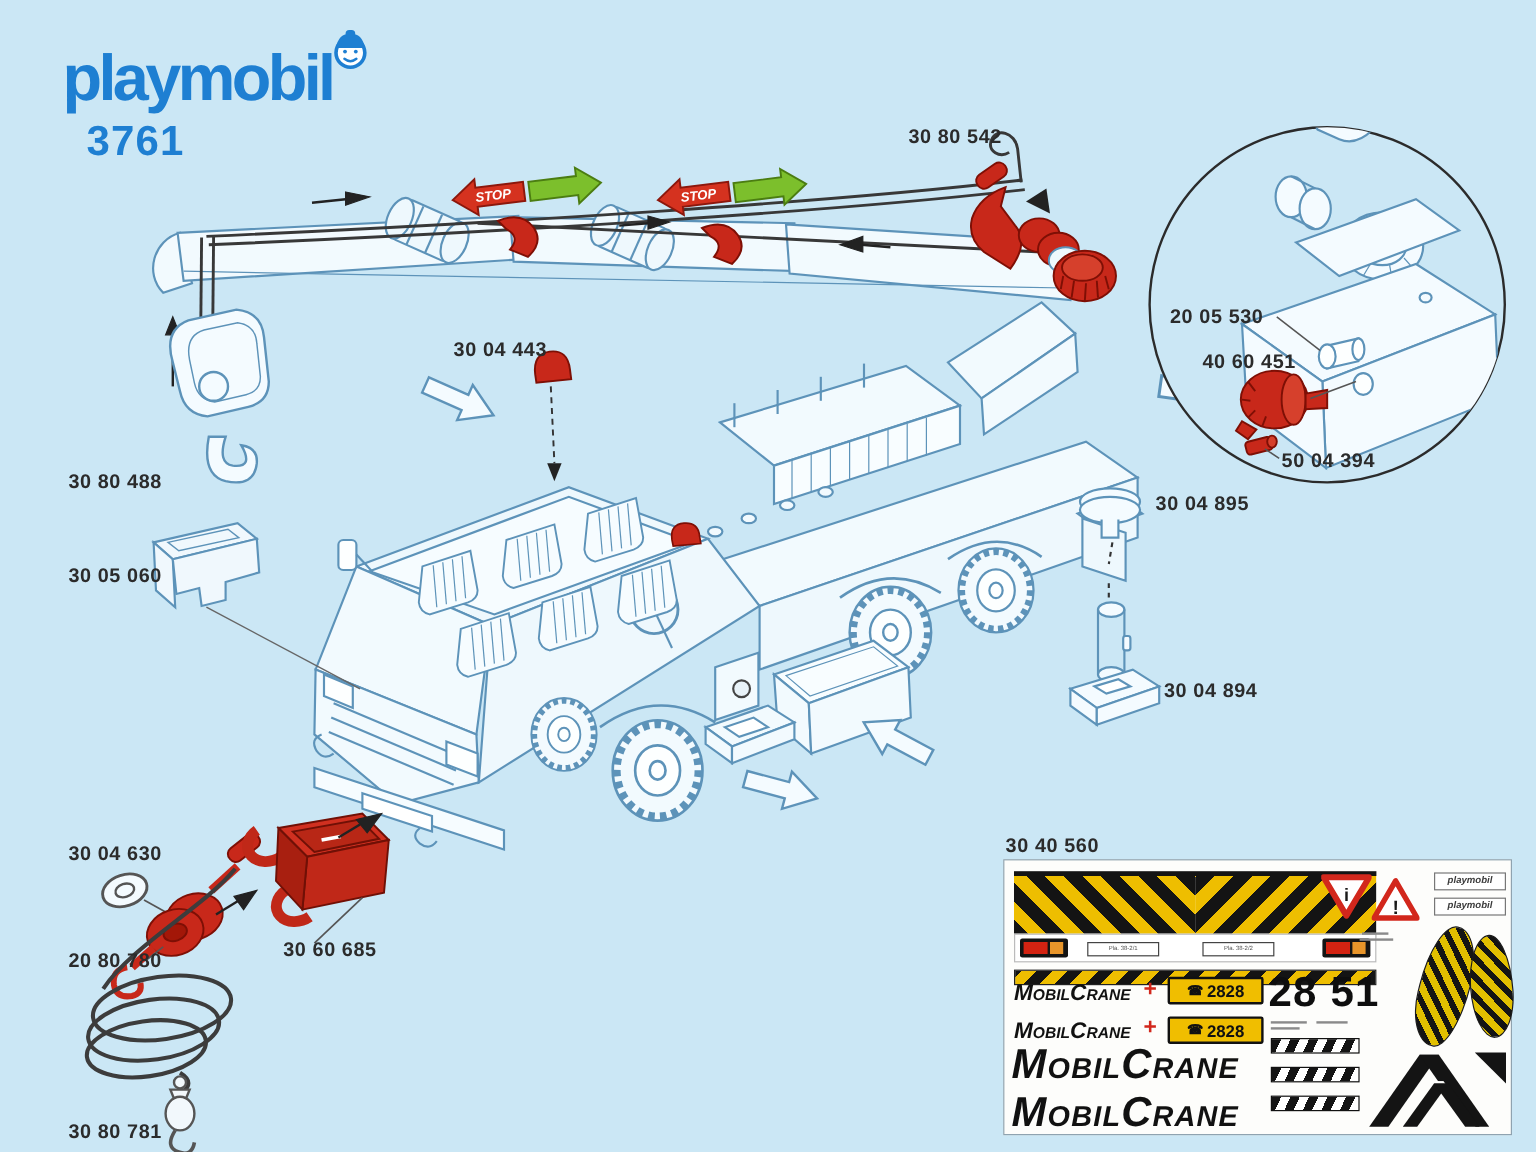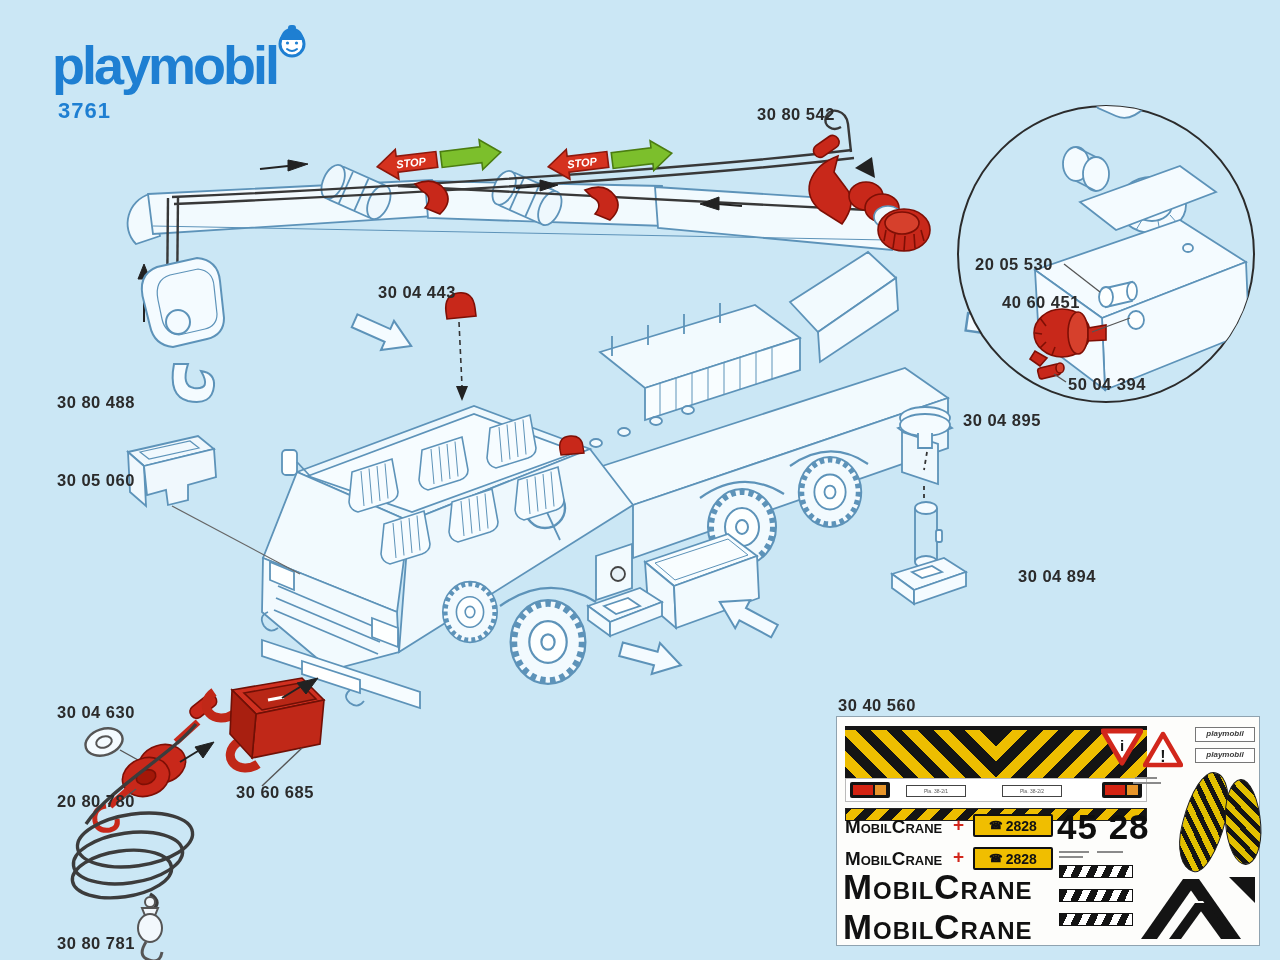--- a/index.html
+++ b/index.html
@@ -3,21 +3,21 @@
 <meta charset="utf-8">
 <style>
   html,body{margin:0;padding:0;}
   body{width:1280px;height:960px;overflow:hidden;background:#cbe7f5;
        font-family:"Liberation Sans",sans-serif;position:relative;}
   .stage{position:absolute;left:0;top:0;width:1280px;height:960px;}
   svg.scene{position:absolute;left:0;top:0;}
   
   .logo{position:absolute;left:52px;top:38px;color:#1e7fd2;z-index:5;}
   .logo .brand{font-size:54px;font-weight:800;letter-spacing:-3px;line-height:1;}
-  .logo .model{font-size:22px;font-weight:700;margin-top:6px;margin-left:6px;letter-spacing:1px;}
+  .logo .model{font-size:35px;font-weight:700;margin-top:6px;margin-left:20px;letter-spacing:1px;}
   .logo .head{position:absolute;left:222px;top:-14px;}
   
   .plabel{position:absolute;font-size:16.5px;font-weight:700;color:#2b2b2b;
           letter-spacing:.5px;white-space:nowrap;z-index:6;}
   
   .sheet{position:absolute;left:836px;top:716px;width:422px;height:228px;
          background:#fdfdfb;border:1px solid #8fa3b0;z-index:4;}
   .abs{position:absolute;}
   .chevband{left:8px;top:9px;width:302px;height:52px;display:flex;border-top:4px solid #141414;overflow:hidden;}
   .chevband .half{width:50%;height:100%;}
@@ -26,21 +26,21 @@
   .whitestrip{left:8px;top:61px;width:302px;height:24px;background:#fff;border:1px solid #bbb;box-sizing:border-box;}
   .taillight{position:absolute;top:3px;width:40px;height:16px;background:#141414;border-radius:2px;}
   .taillight .red{position:absolute;left:3px;top:3px;width:20px;height:10px;background:#d42312;}
   .taillight .amber{position:absolute;left:25px;top:3px;width:11px;height:10px;background:#e8952a;}
   .plate{position:absolute;top:6px;width:60px;height:12px;background:#fff;border:1px solid #444;
          font-size:5px;color:#555;text-align:center;line-height:11px;box-sizing:border-box;overflow:hidden;}
   .stripeband{left:8px;top:91px;width:302px;height:13px;
          background:repeating-linear-gradient(-45deg,#141414 0 9px,#eebe00 9px 18px);border:1px solid #222;box-sizing:border-box;}
   .minibrand{position:absolute;width:58px;height:13px;border:1px solid #777;background:#fff;
          font-size:8px;font-weight:700;font-style:italic;color:#3a3a3a;text-align:center;line-height:12px;}
-  .mc{position:absolute;color:#111;font-weight:800;white-space:nowrap;letter-spacing:0px;}
+  .mc{position:absolute;color:#111;font-weight:800;font-style:italic;white-space:nowrap;letter-spacing:0px;}
   .mc.small{font-size:13px;}
   .mc.large{font-size:24px;letter-spacing:1px;}
   .mc .cap{font-size:1.45em;}
   .plus{position:absolute;color:#d2271c;font-size:19px;font-weight:900;}
   .phone{position:absolute;width:76px;height:19px;background:#f0be00;border:2px solid #111;border-radius:2px;
          display:flex;align-items:center;justify-content:center;gap:3px;color:#111;font-weight:800;font-size:14px;}
   .phone .ph{font-size:11px;}
   .bignum{position:absolute;font-size:35px;font-weight:800;color:#0e0e0e;letter-spacing:1px;}
   .fineline{position:absolute;height:2px;background:#8a8a8a;}
   .chevbar{position:absolute;width:74px;height:13px;border:1px solid #111;box-sizing:border-box;
@@ -404,21 +404,21 @@
 </div>
 
 <div class="plabel" style="left:757px;top:105px">30 80 542</div>
 <div class="plabel" style="left:975px;top:255px">20 05 530</div>
 <div class="plabel" style="left:1002px;top:293px">40 60 451</div>
 <div class="plabel" style="left:1068px;top:375px">50 04 394</div>
 <div class="plabel" style="left:378px;top:283px">30 04 443</div>
 <div class="plabel" style="left:57px;top:393px">30 80 488</div>
 <div class="plabel" style="left:963px;top:411px">30 04 895</div>
 <div class="plabel" style="left:57px;top:471px">30 05 060</div>
-<div class="plabel" style="left:1018px;top:567px">30 04 894</div>
+<div class="plabel" style="left:970px;top:567px">30 04 894</div>
 <div class="plabel" style="left:57px;top:703px">30 04 630</div>
 <div class="plabel" style="left:236px;top:783px">30 60 685</div>
 <div class="plabel" style="left:57px;top:792px">20 80 780</div>
 <div class="plabel" style="left:57px;top:934px">30 80 781</div>
 <div class="plabel" style="left:838px;top:696px">30 40 560</div>
 
 <div class="sheet">
 
   <div class="abs chevband">
     <div class="half l"></div>
@@ -466,21 +466,21 @@
 
   <div class="phone" style="left:136px;top:97px">
     <span class="ph">☎</span>
     <span>2828</span>
   </div>
   <div class="phone" style="left:136px;top:130px">
     <span class="ph">☎</span>
     <span>2828</span>
   </div>
 
-  <div class="bignum" style="left:220px;top:90px">45 28</div>
+  <div class="bignum" style="left:220px;top:90px">28 51</div>
   <div class="fineline" style="left:222px;top:134px;width:30px"></div>
   <div class="fineline" style="left:260px;top:134px;width:26px"></div>
   <div class="fineline" style="left:222px;top:139px;width:24px"></div>
 
   <div class="chevbar" style="left:222px;top:148px"></div>
   <div class="chevbar" style="left:222px;top:172px"></div>
   <div class="chevbar" style="left:222px;top:196px"></div>
 
   <div class="mc large" style="left:6px;top:150px">
     <span class="cap">M</span><span>OBIL</span><span class="cap">C</span><span>RANE</span>

